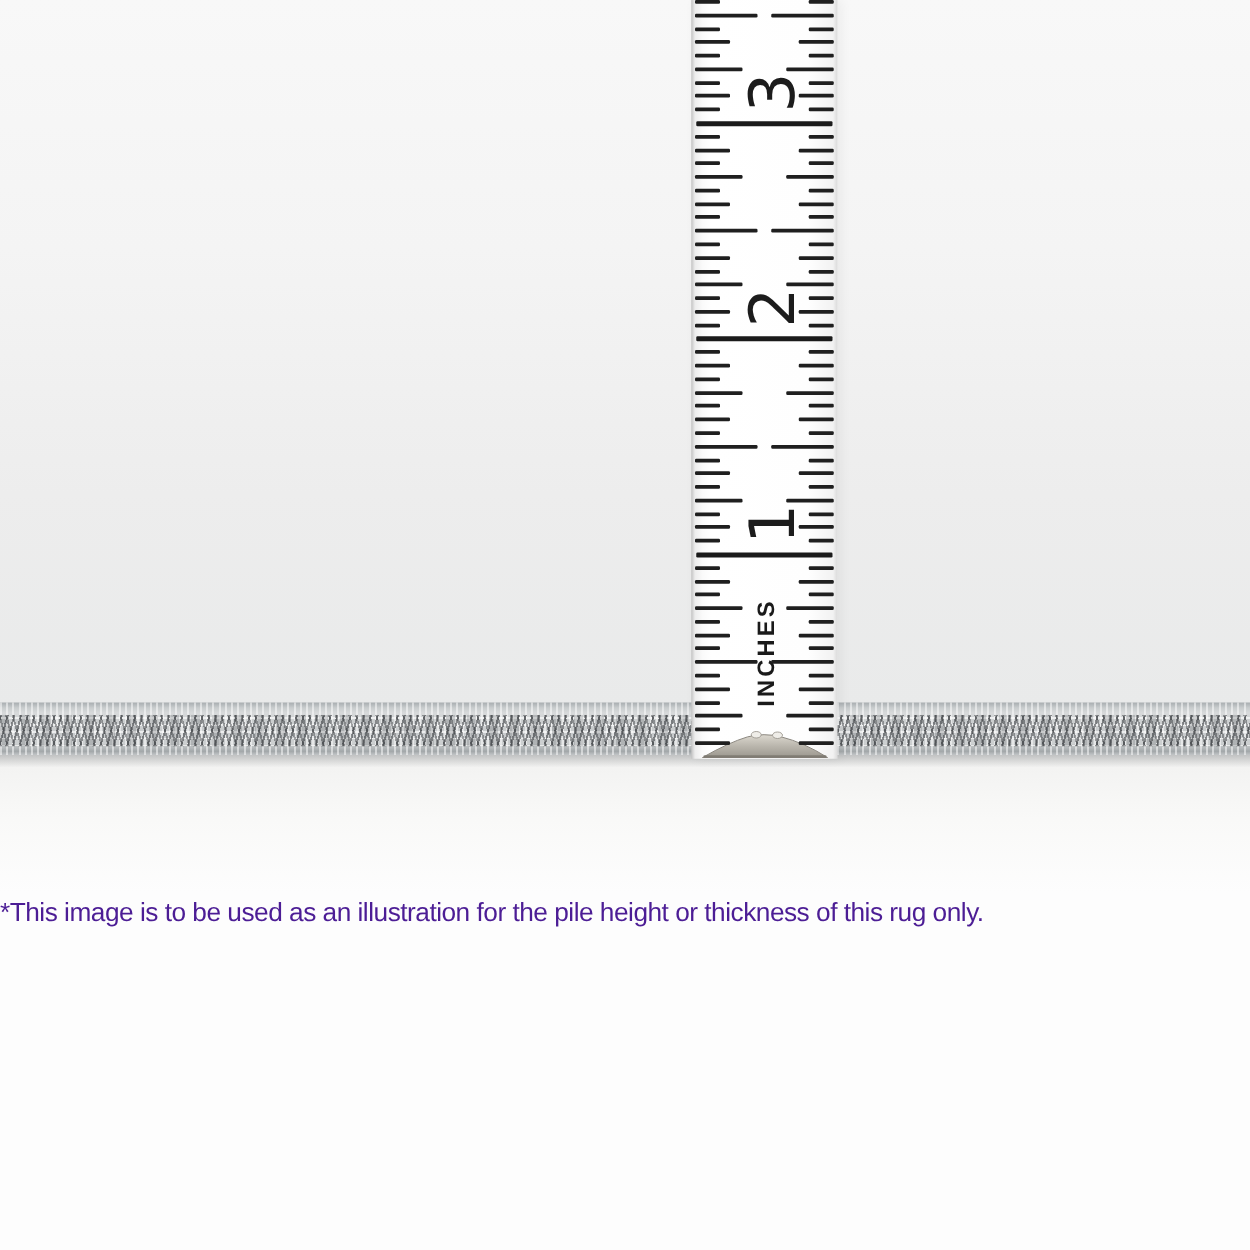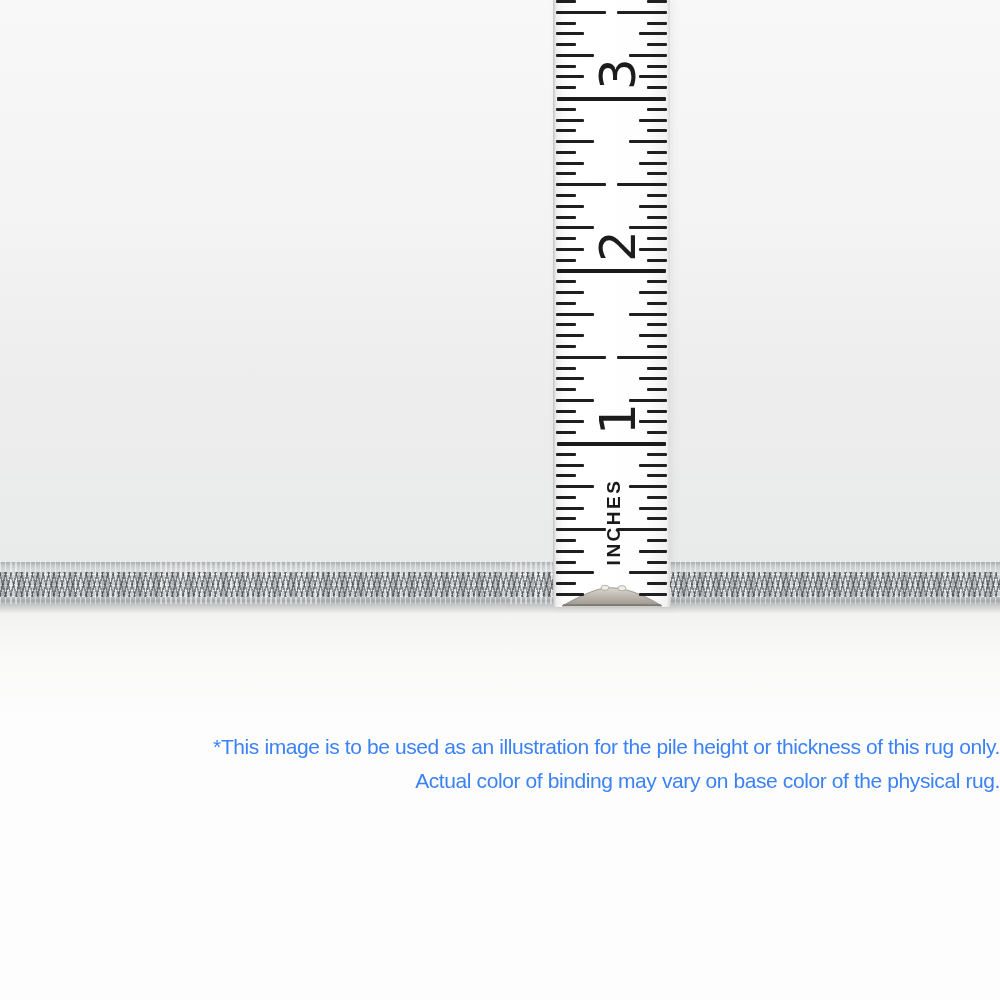--- a/index.html
+++ b/index.html
@@ -60,22 +60,22 @@
     position:absolute;left:50%;top:487px;width:24px;height:70px;
     margin-left:-10px;
     font-family:"Liberation Sans",sans-serif;font-weight:bold;
     font-size:19px;letter-spacing:2.5px;color:#1a1a1a;white-space:nowrap;
     transform:rotate(-90deg);transform-origin:center center;
     display:flex;align-items:center;justify-content:center;
   }
   .metal-tip{position:absolute;left:0;top:583px;width:117px;height:24px;}
   
   .caption{
-    position:absolute;left:0;top:730px;width:100%;
-    text-align:right;color:#3b82f6;
+    position:absolute;left:0;top:714px;width:100%;
+    text-align:left;color:#4c1d95;
     font-size:21px;line-height:34px;letter-spacing:-0.4px;
   }
 </style>
 </head>
 <body>
 
 <div class="scene">
   <div class="wall"></div>
   <div class="floor"></div>
 
@@ -208,15 +208,14 @@
       <div class="tick right w2" style="top: 10.75px;"></div>
       <div class="tick left w16" style="top: -0.03125px;"></div>
       <div class="tick right w16" style="top: -0.03125px;"></div>
       <div class="inch-num" style="top: 391.5px;">1</div>
       <div class="inch-num" style="top: 219px;">2</div>
       <div class="inch-num" style="top: 46.5px;">3</div>
     </div>
 
   <div class="caption">
     <div>*This image is to be used as an illustration for the pile height or thickness of this rug only.</div>
-    <div>Actual color of binding may vary on base color of the physical rug.</div>
   </div>
 </div>
 
 </body></html>

